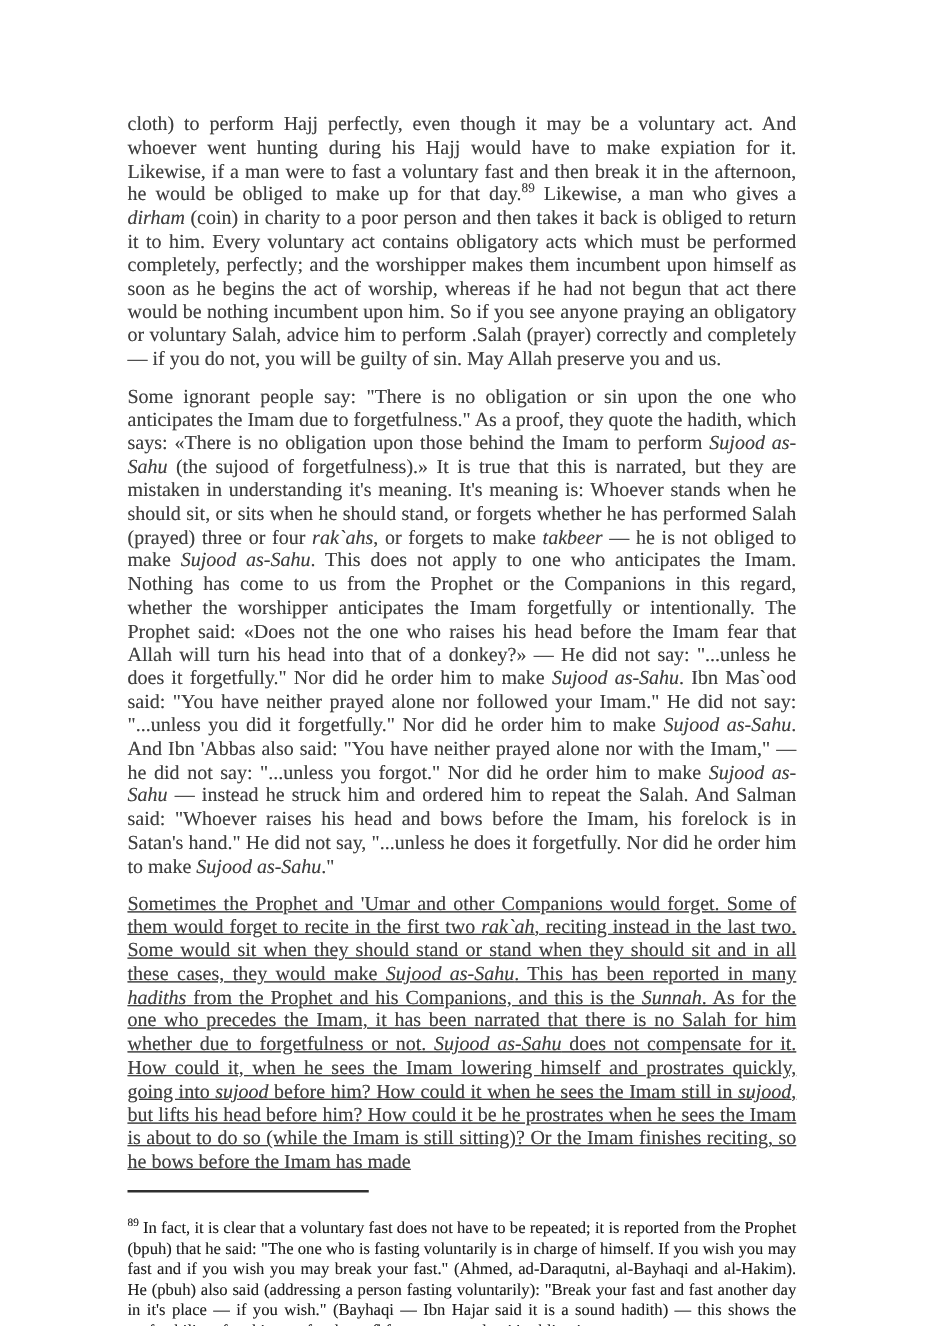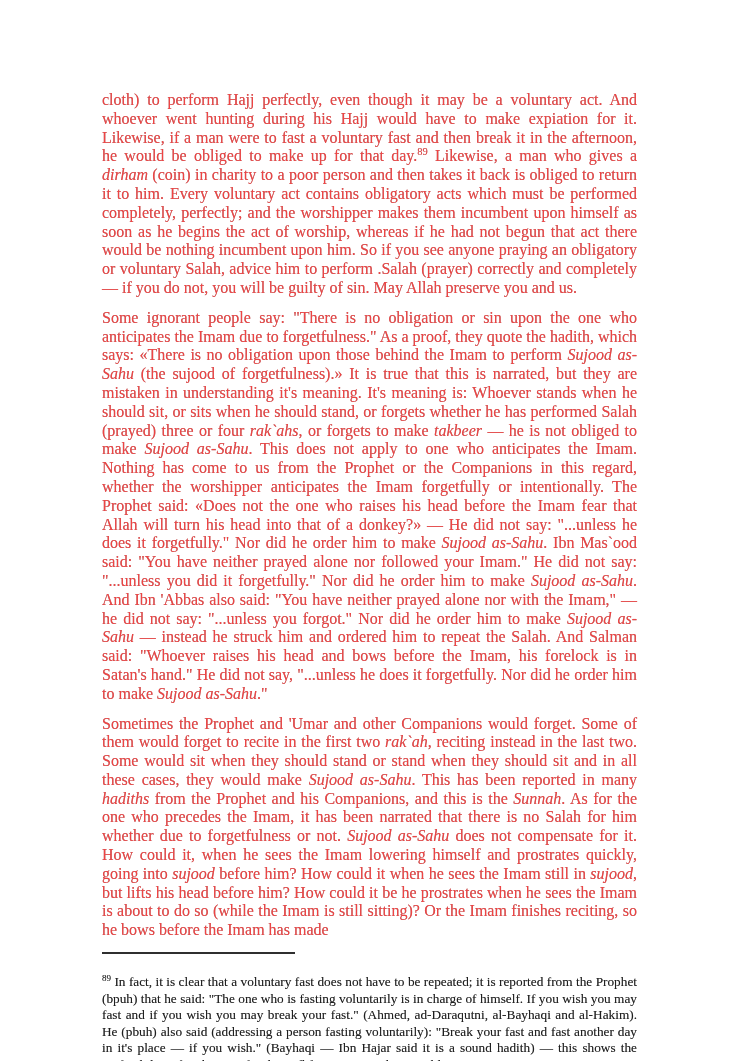--- a/index.html
+++ b/index.html
@@ -15,25 +15,26 @@
     box-sizing: border-box;
     padding: 91px 112px 0 102px;
     overflow: hidden;
   }
   .body-text p.para {
     margin: 0 0 11px 0;
     font-family: "Liberation Serif", serif;
     font-size: 16px;
     line-height: 18.8px;
     text-align: justify;
-    color: #ef4444;
+    color: #404040;
     text-shadow: 0 0 0.4px rgba(30,30,30,0.45);
   }
   .body-text p.para:last-child {
     margin-bottom: 12px;
+    text-decoration: underline;
   }
   .para sup, .footnote sup {
     line-height: 0;
     vertical-align: super;
   }
   .para sup { font-size: 10.5px; }
   .footnote sup { font-size: 9px; }
   .footnote-separator {
     width: 193px;
     height: 0;

